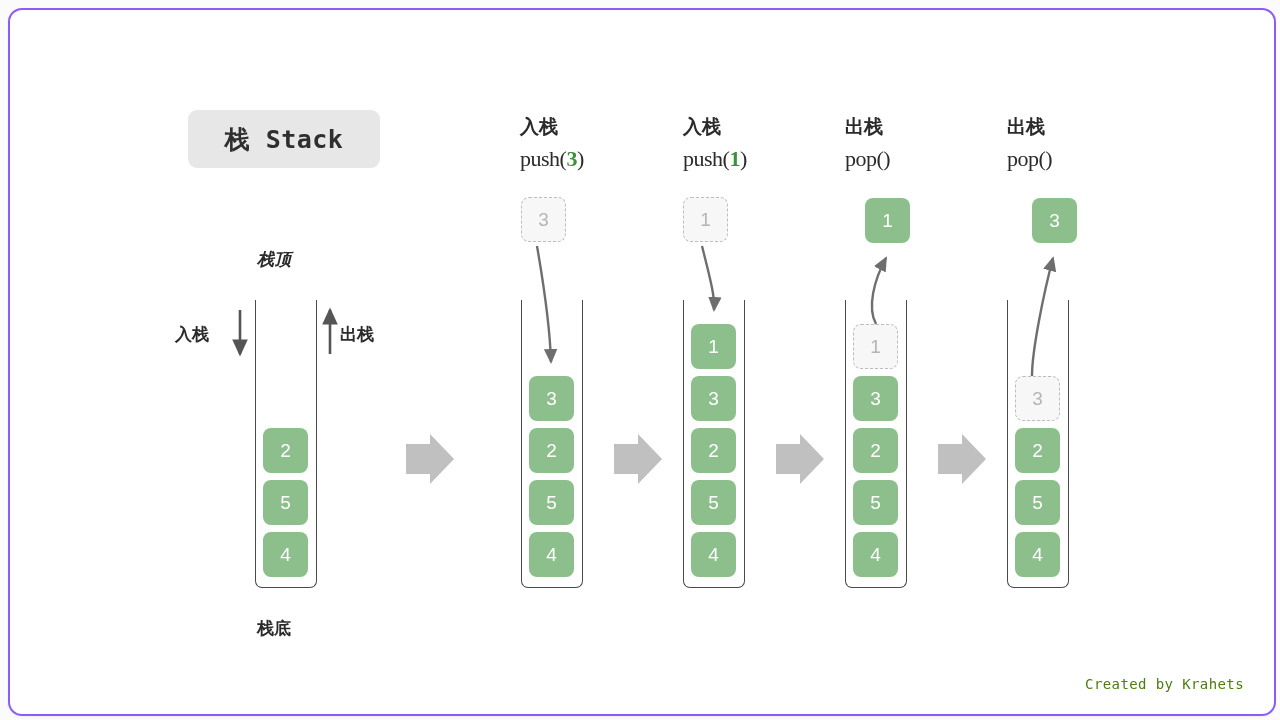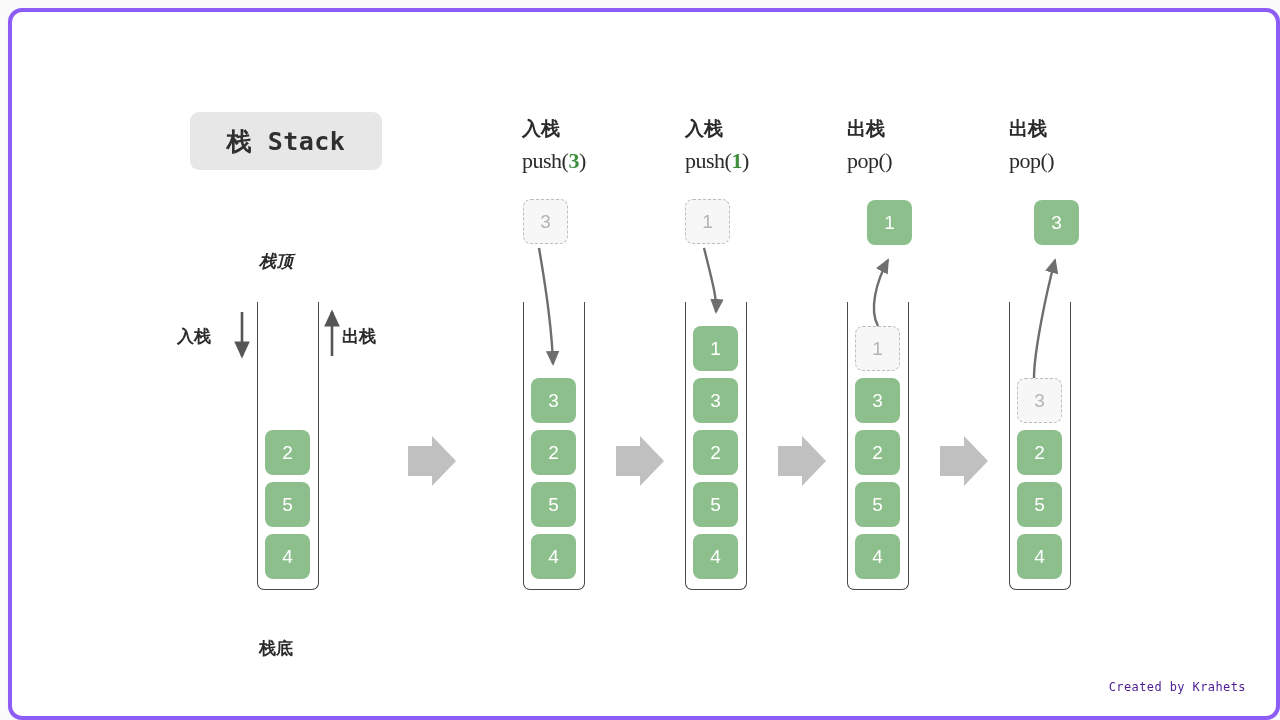--- a/index.html
+++ b/index.html
@@ -6,21 +6,21 @@
   body{
     width:1280px;height:720px;
     background:#fbfbfb;
     font-family:"Liberation Sans","DejaVu Sans",sans-serif;
     overflow:hidden;
   }
   .page{
     position:absolute;left:8px;top:8px;
     width:1264px;height:704px;
     background:#ffffff;
-    border:4px solid #8b5cf6;
+    border:2px solid #8b5cf6;
     border-radius:14px;
     box-shadow:0 1px 3px rgba(0,0,0,0.055);
     overflow:hidden;
   }
   .stage{position:absolute;left:0;top:0;width:1264px;height:704px;}
 
   
   .title-chip{
     position:absolute;
     left:178px;top:100px;
@@ -34,21 +34,21 @@
     white-space:pre;
   }
 
   
   .lbl{
     position:absolute;
     font-size:17px;font-weight:bold;color:#2b2b2b;
     white-space:nowrap;
   }
   .lbl-top{left:247px;top:238px;font-style:italic;}
-  .lbl-bottom{left:247px;top:607px;margin-top:18px;}
+  .lbl-bottom{left:247px;top:607px;}
   .lbl-push-side{left:165px;top:313px;}
   .lbl-pop-side{left:330px;top:313px;}
 
   
   .col-head{
     position:absolute;
     top:102px;
     width:190px;
     text-align:left;
     white-space:nowrap;
@@ -103,21 +103,21 @@
   }
 
   
   .ovl{position:absolute;left:0;top:0;width:1264px;height:704px;pointer-events:none;}
 
   
   .credit{
     position:absolute;
     right:30px;bottom:22px;
     font-family:"DejaVu Sans Mono","Liberation Mono",monospace;
-    font-size:12px;color:#4c1d95;
+    font-size:14px;color:#4d7c0f;
     letter-spacing:0.4px;
     white-space:nowrap;
   }
 </style>
 </head>
 <body>
 
 <div class="page">
   <div class="stage">
 

